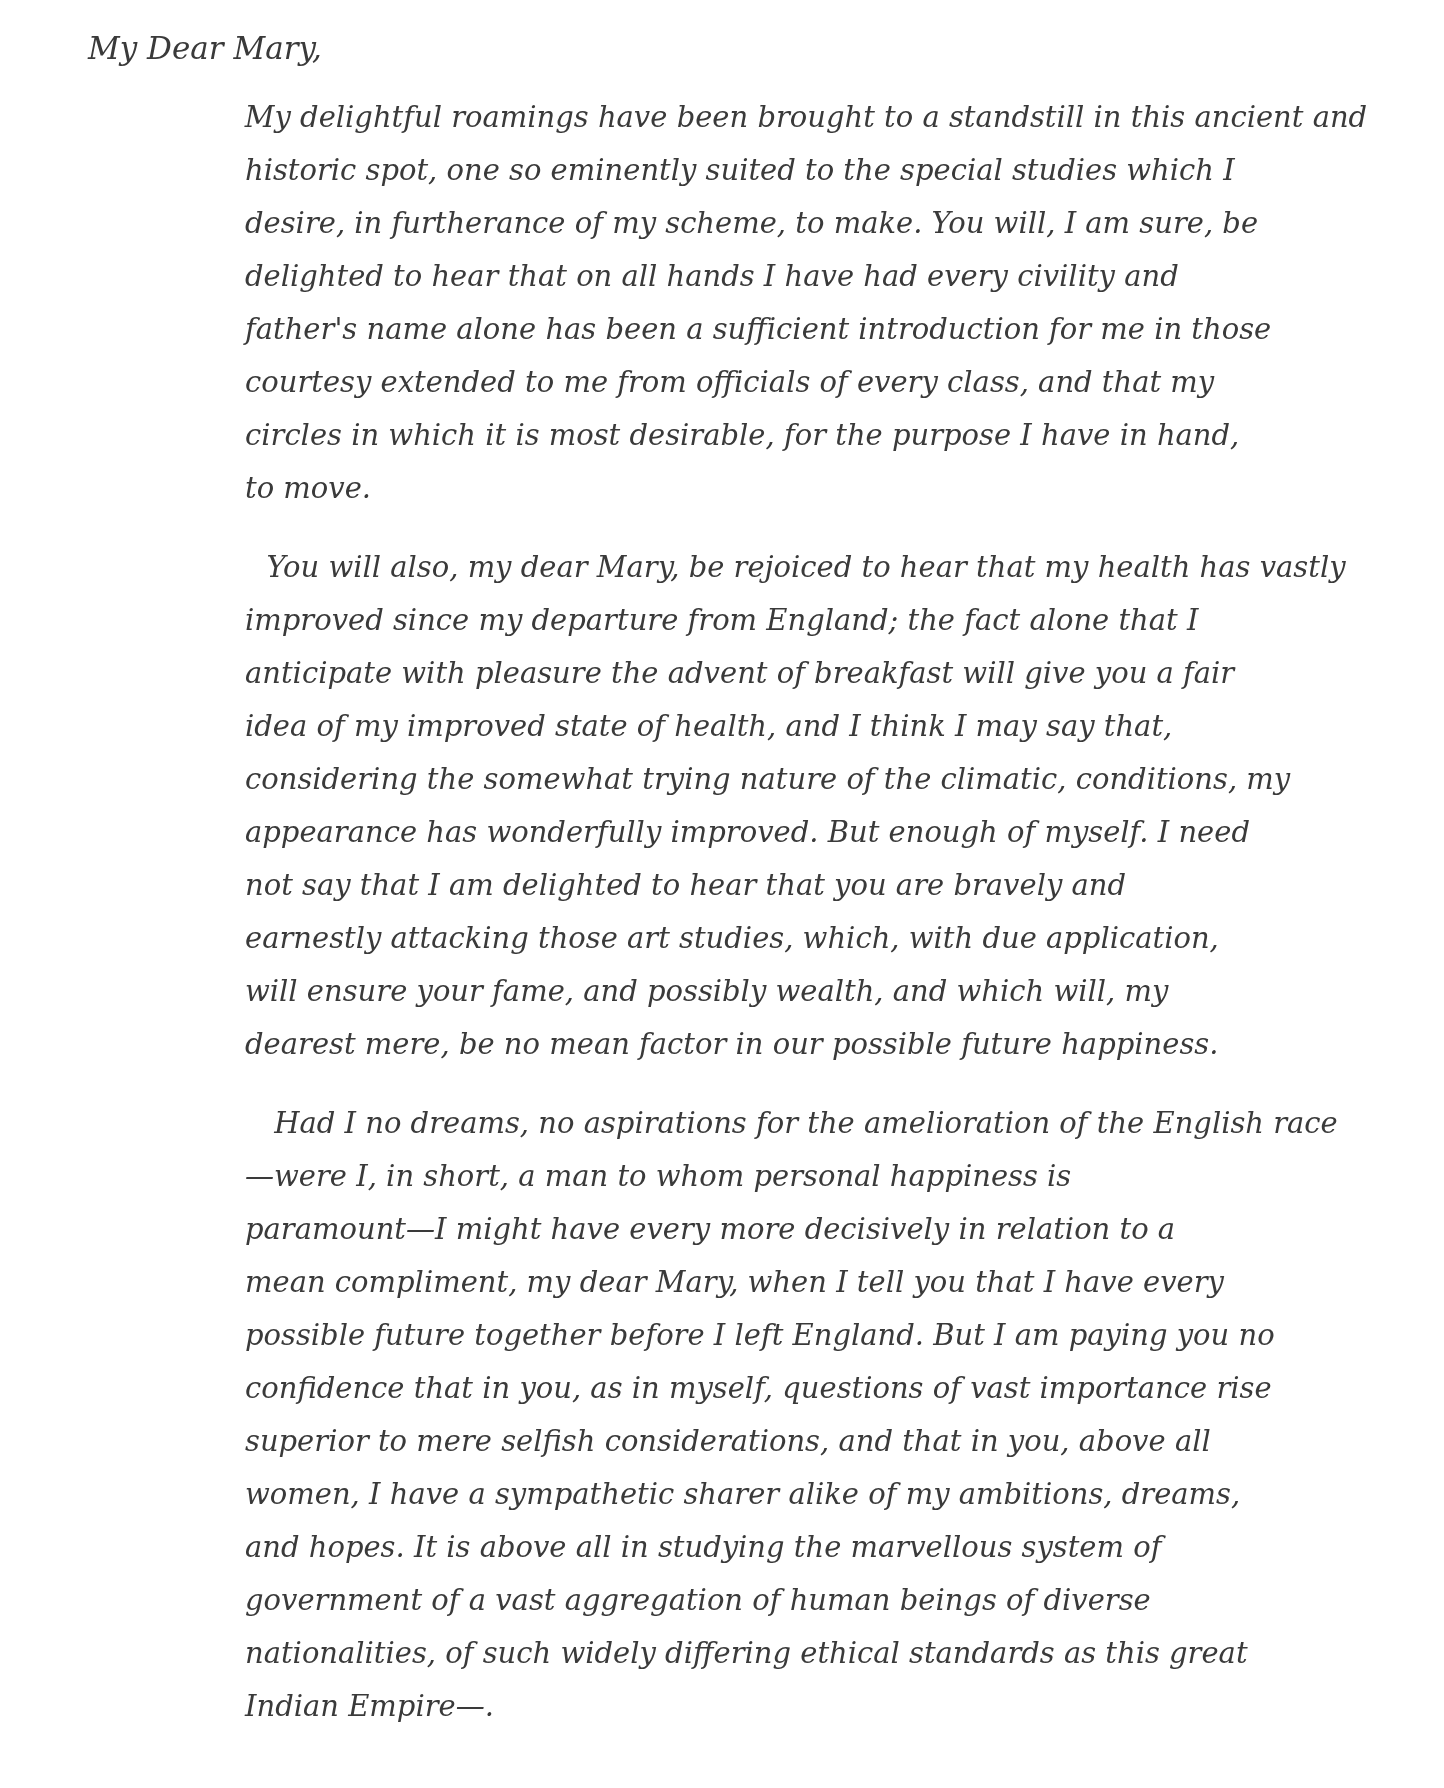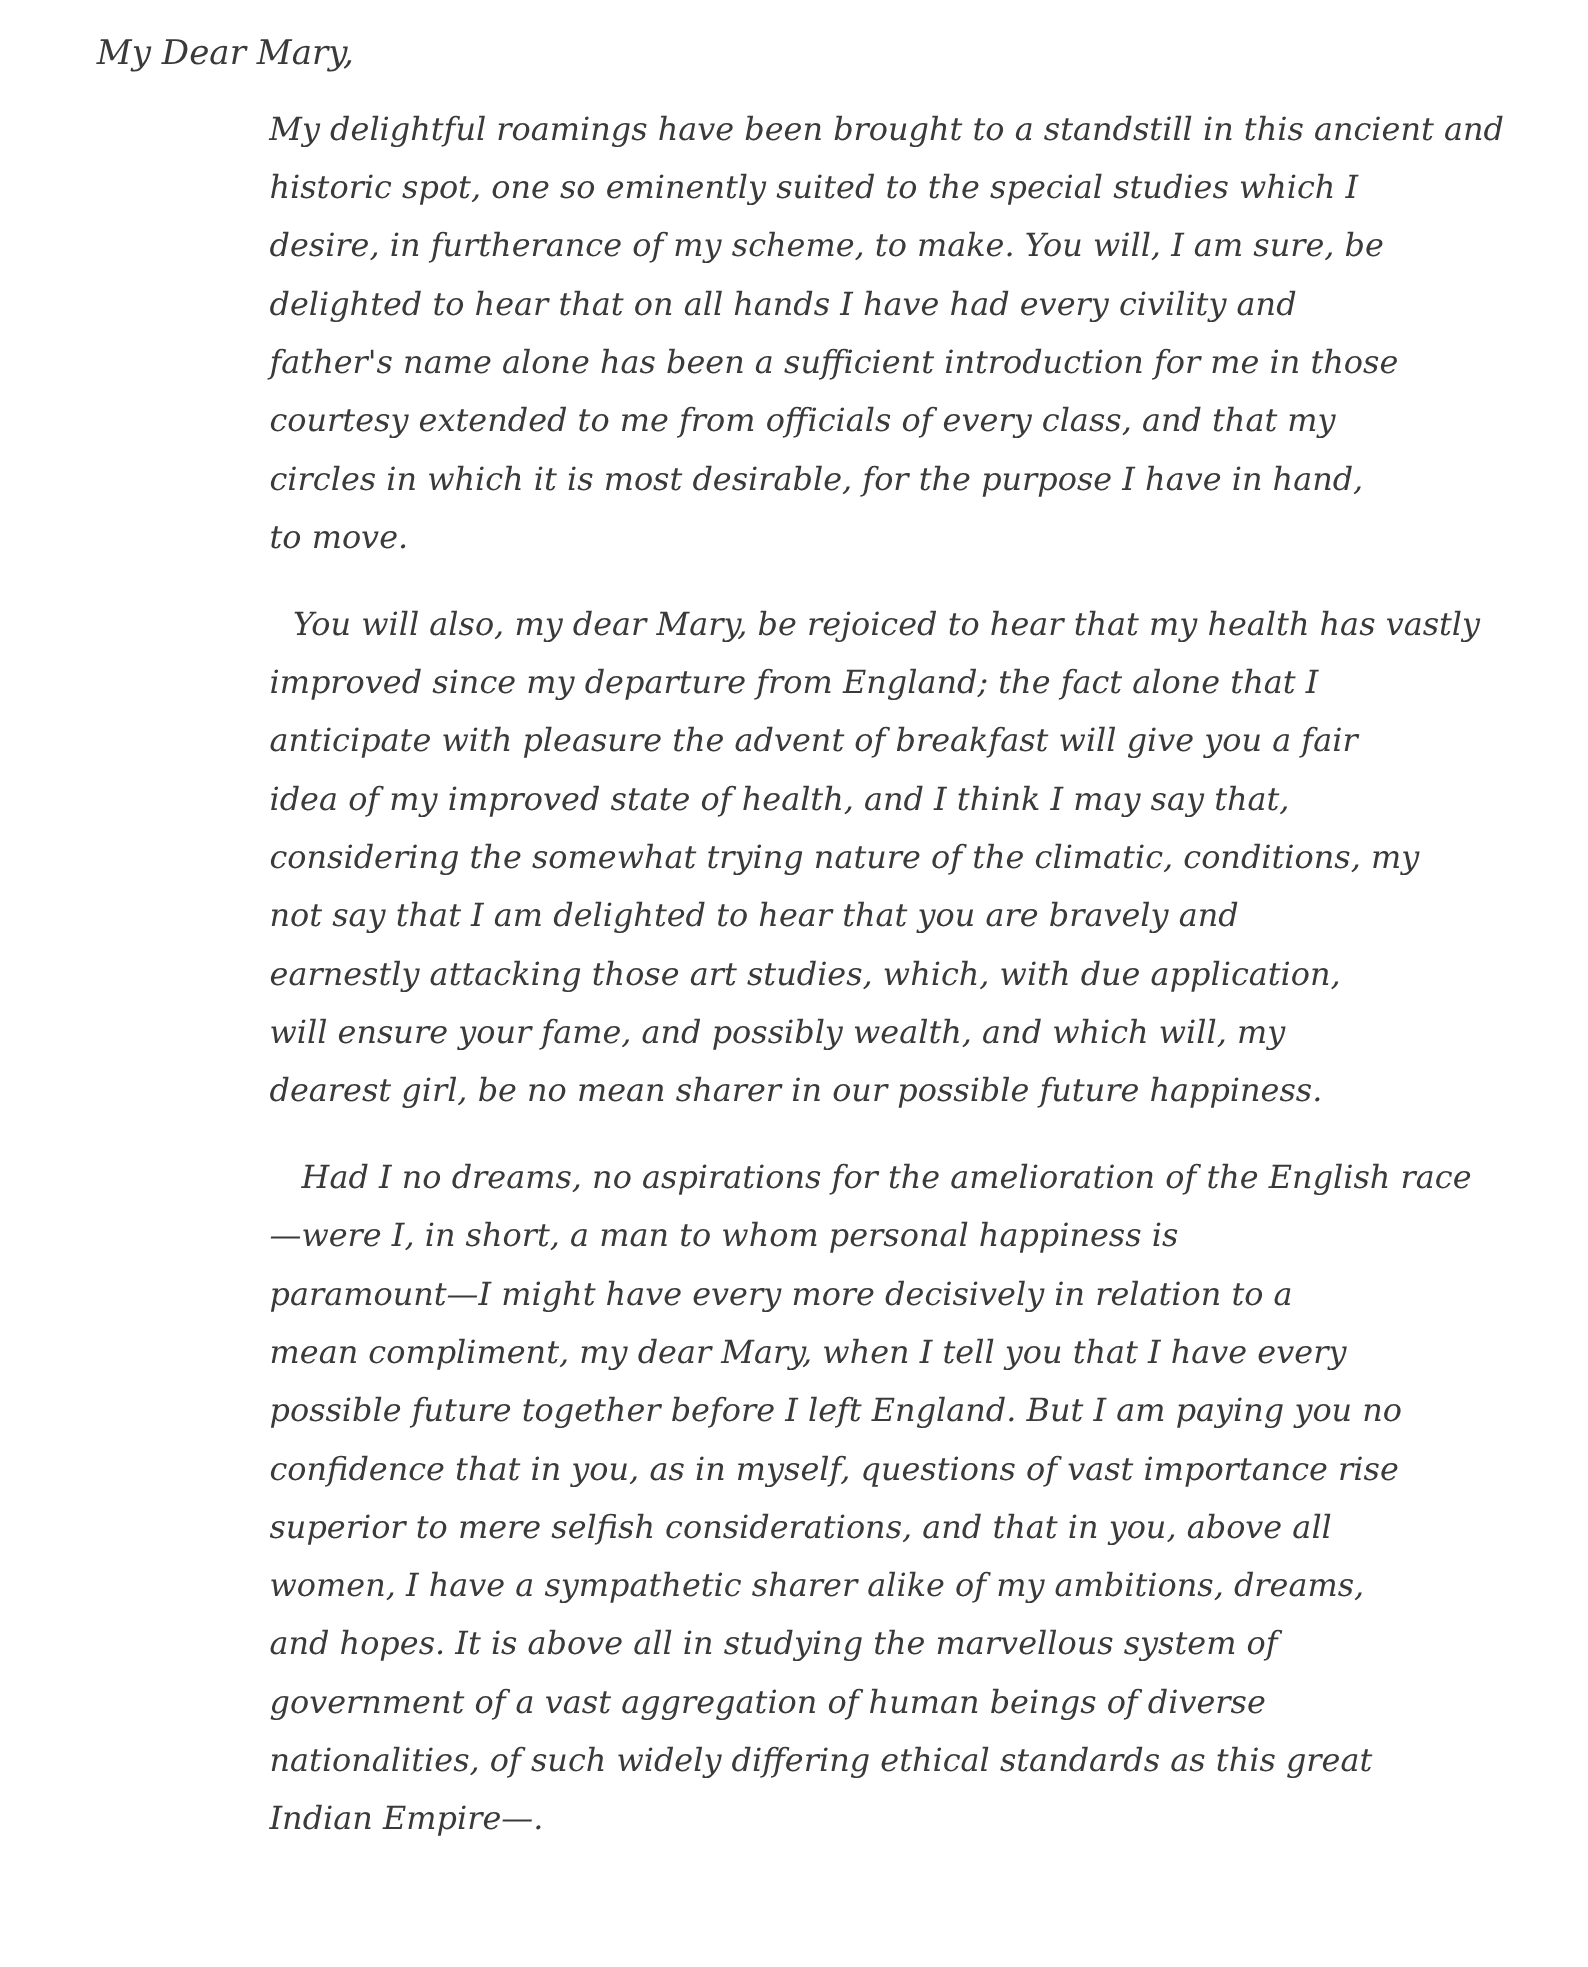--- a/index.html
+++ b/index.html
@@ -62,24 +62,25 @@
     <div class="line">circles in which it is most desirable, for the purpose I have in hand,</div>
     <div class="line">to move.</div>
   </div>
 
   <div class="para">
     <div class="line first-line">You will also, my dear Mary, be rejoiced to hear that my health has vastly</div>
     <div class="line">improved since my departure from England; the fact alone that I</div>
     <div class="line">anticipate with pleasure the advent of breakfast will give you a fair</div>
     <div class="line">idea of my improved state of health, and I think I may say that,</div>
     <div class="line">considering the somewhat trying nature of the climatic, conditions, my</div>
+    <div class="line">appearance has wonderfully improved. But enough of myself. I need</div>
     <div class="line">not say that I am delighted to hear that you are bravely and</div>
     <div class="line">earnestly attacking those art studies, which, with due application,</div>
     <div class="line">will ensure your fame, and possibly wealth, and which will, my</div>
-    <div class="line">dearest girl, be no mean sharer in our possible future happiness.</div>
+    <div class="line">dearest mere, be no mean factor in our possible future happiness.</div>
   </div>
 
   <div class="para">
     <div class="line first-line">Had I no dreams, no aspirations for the amelioration of the English race</div>
     <div class="line">—were I, in short, a man to whom personal happiness is</div>
     <div class="line">paramount—I might have every more decisively in relation to a</div>
     <div class="line">mean compliment, my dear Mary, when I tell you that I have every</div>
     <div class="line">possible future together before I left England. But I am paying you no</div>
     <div class="line">confidence that in you, as in myself, questions of vast importance rise</div>
     <div class="line">superior to mere selfish considerations, and that in you, above all</div>

